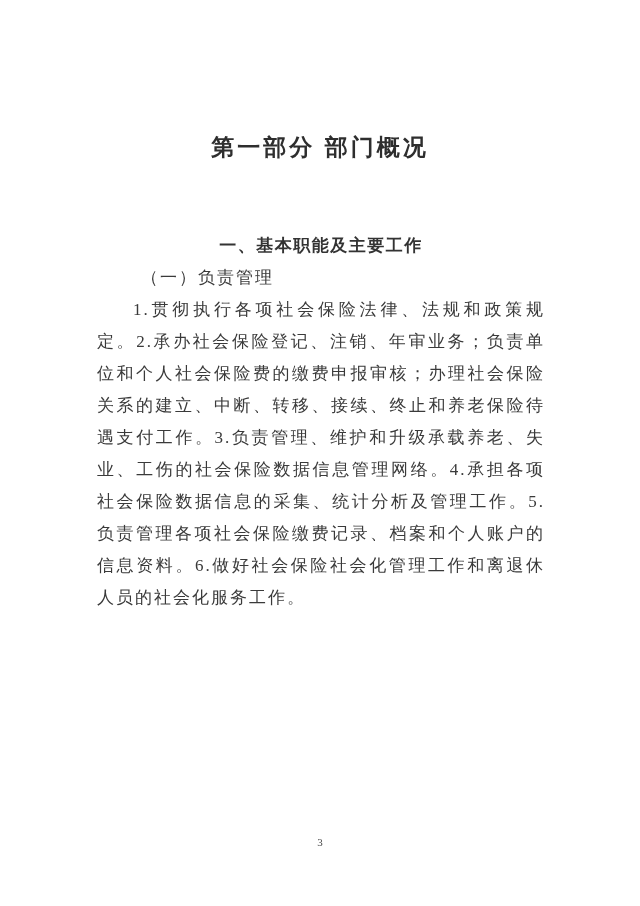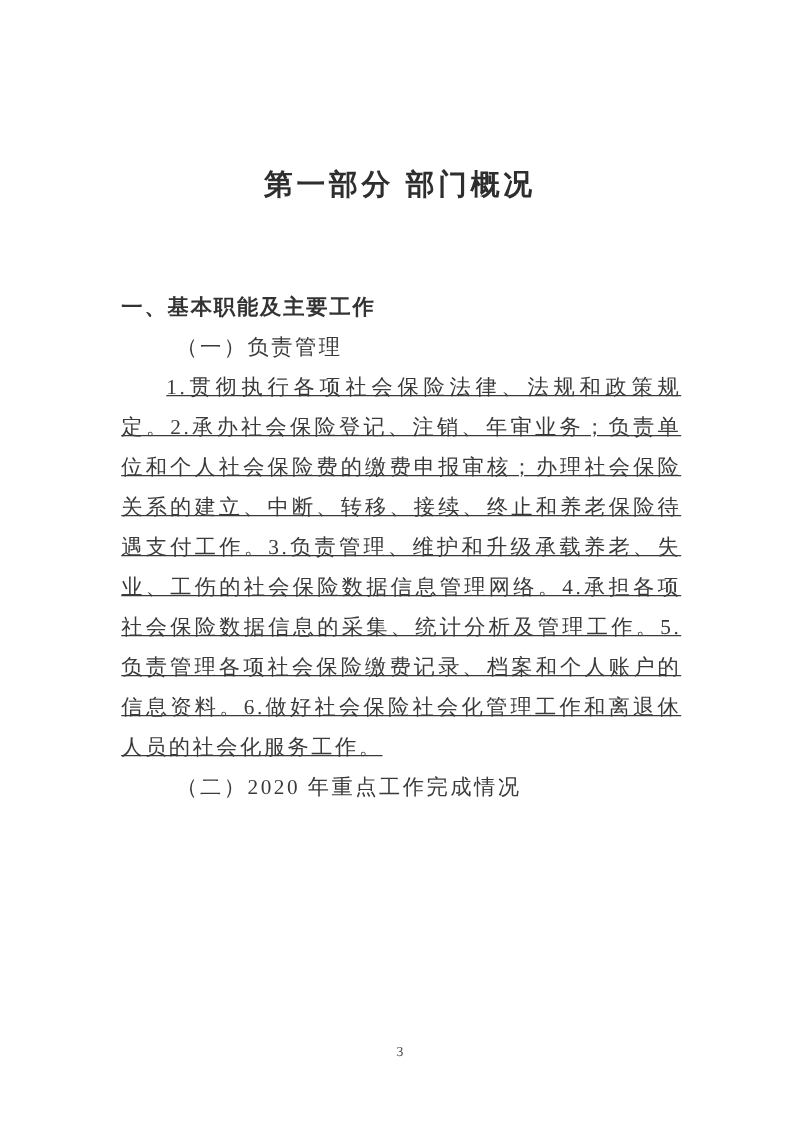--- a/index.html
+++ b/index.html
@@ -31,41 +31,41 @@
     margin: 0 95px 0 97px;
   }
   .section-heading {
     margin: 66px 0 0 0;
     font-family: "Liberation Sans", "DejaVu Sans", sans-serif;
     font-weight: 700;
     font-size: 17px;
     line-height: 33px;
     letter-spacing: 1.5px;
     color: #333333;
+    text-align: center;
   }
   .sub-heading {
     margin: 0;
     font-weight: 400;
     font-size: 17px;
     line-height: 32px;
     text-indent: 44px;
     letter-spacing: 2px;
     color: #3a3a3a;
   }
   .body-para {
     margin: 0;
     font-size: 17px;
     line-height: 32px;
     text-indent: 36px;
     letter-spacing: 2px;
     text-align: justify;
     text-justify: inter-character;
     word-break: break-all;
     color: #3a3a3a;
-    text-decoration: underline;
   }
   .page-number {
     position: absolute;
     left: 0;
     right: 0;
     top: 836px;
     text-align: center;
     font-size: 11px;
     color: #4a4a4a;
     letter-spacing: 0;
@@ -79,20 +79,19 @@
   <h1 class="doc-title">第一部分 部门概况</h1>
 
   <div class="content">
 
     <h2 class="section-heading">一、基本职能及主要工作</h2>
 
     <h3 class="sub-heading">（一）负责管理</h3>
 
     <p class="body-para">1.贯彻执行各项社会保险法律、法规和政策规定。2.承办社会保险登记、注销、年审业务；负责单位和个人社会保险费的缴费申报审核；办理社会保险关系的建立、中断、转移、接续、终止和养老保险待遇支付工作。3.负责管理、维护和升级承载养老、失业、工伤的社会保险数据信息管理网络。4.承担各项社会保险数据信息的采集、统计分析及管理工作。5.负责管理各项社会保险缴费记录、档案和个人账户的信息资料。6.做好社会保险社会化管理工作和离退休人员的社会化服务工作。</p>
 
-    <h3 class="sub-heading">（二）2020 年重点工作完成情况</h3>
 
 
   </div>
 
   <div class="page-number">3</div>
 
 </div>
 
 </body></html>

